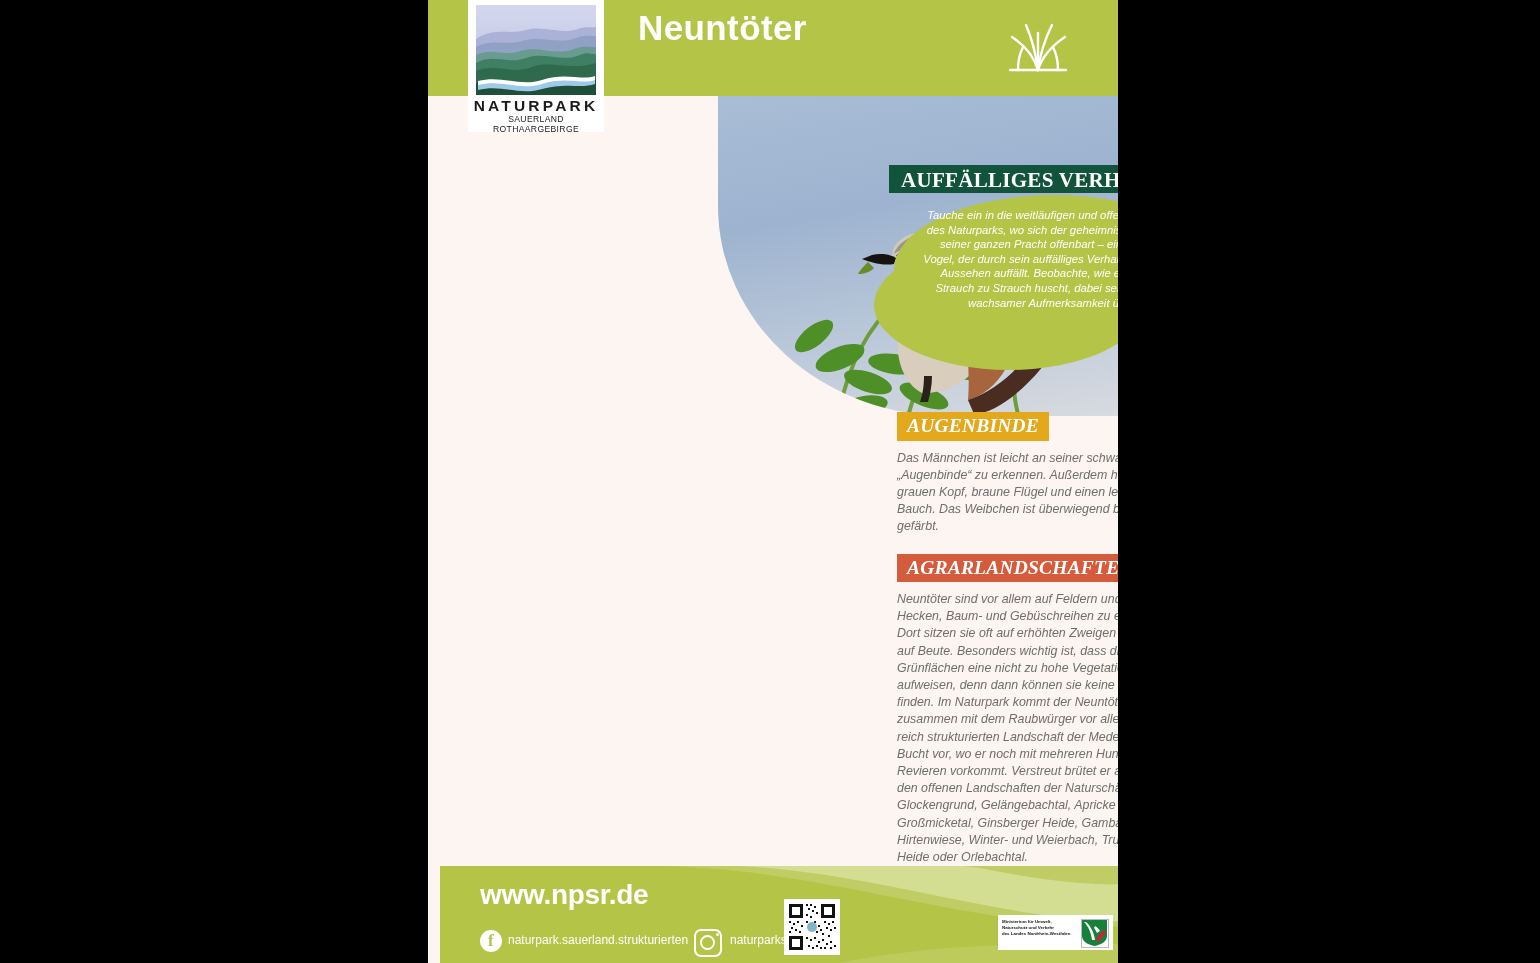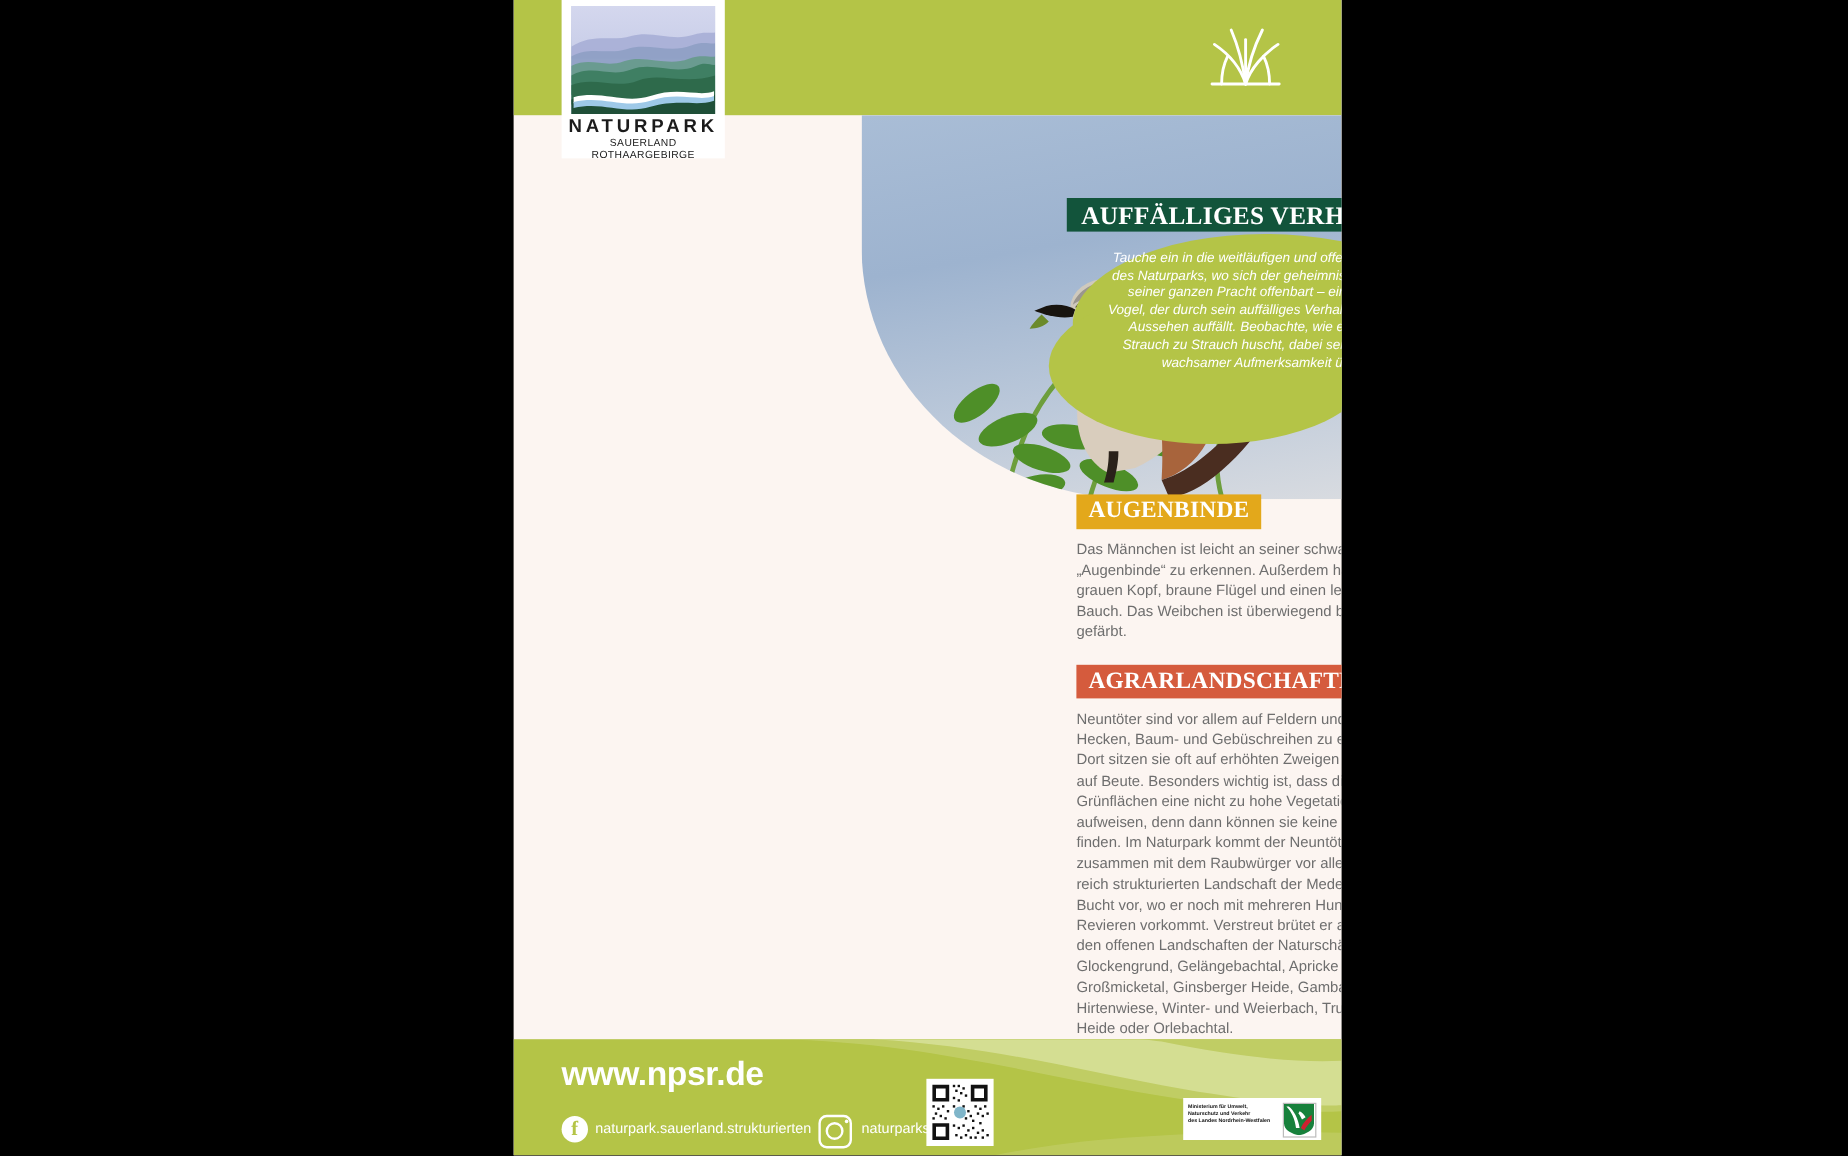--- a/index.html
+++ b/index.html
@@ -35,24 +35,24 @@
   .banner-text{position:absolute;left:12px;top:3px;color:#fff;font-weight:bold;font-size:21px;letter-spacing:.3px;font-family:"Liberation Serif",serif;}
 
   
   .col-left{position:absolute;left:469px;top:412px;width:292px;}
 
   .tag{display:inline-block;padding:4px 10px 5px 10px;color:#fff;font-weight:bold;font-size:19.5px;font-family:"Liberation Serif",serif;letter-spacing:.2px;line-height:1;}
   .tag.yellow{background:#E3A81B;}
   .tag.red{background:#D55B3D;}
 
   .body-text{color:#6e6e6e;font-size:12.4px;line-height:17.2px;margin-top:9px;}
-  .sec{margin-bottom:18px;}
-
-  
-  .footer{position:absolute;left:0;top:866px;width:690px;height:97px;background:#B4C447;overflow:hidden;}
+  .sec{margin-bottom:18px;font-style:italic;}
+
+  
+  .footer{position:absolute;left:12px;top:866px;width:690px;height:97px;background:#B4C447;overflow:hidden;}
   .url{position:absolute;left:40px;top:13px;color:#fff;font-size:28px;font-weight:bold;letter-spacing:-.3px;}
   .fb-icon{position:absolute;left:40px;top:64px;width:22px;height:22px;border-radius:50%;background:#fff;}
   .fb-icon span{position:absolute;left:8px;top:1px;color:#B4C447;font-weight:bold;font-size:17px;font-family:"Liberation Serif",serif;}
   .fb-label{position:absolute;left:68px;top:67px;color:#fff;font-size:12px;}
   .ig-icon{position:absolute;left:254px;top:63px;width:24px;height:24px;border:2.5px solid #fff;border-radius:7px;}
   .ig-icon .ring{position:absolute;left:4px;top:4px;width:11px;height:11px;border:2.2px solid #fff;border-radius:50%;}
   .ig-icon .dot{position:absolute;right:1.5px;top:1.5px;width:3px;height:3px;border-radius:50%;background:#fff;}
   .ig-label{position:absolute;left:290px;top:67px;color:#fff;font-size:12px;}
   .qr{position:absolute;left:344px;top:33px;width:56px;height:56px;background:#fff;padding:3px;box-sizing:border-box;}
   .ministry{position:absolute;left:558px;top:49px;width:115px;height:35px;background:#fff;}
@@ -91,20 +91,21 @@
           <path d="M0,66 C20,58 36,70 56,62 C74,55 94,66 120,58 L120,82 L0,82 Z" fill="#2e6a4b"></path>
           <path d="M0,78 C22,70 44,84 66,77 C88,70 104,80 120,74 L120,90 L0,90 Z" fill="#1f4f38"></path>
           <path d="M2,76 C26,70 44,82 66,75 C90,67 106,76 119,71 L119,76 C104,81 90,73 66,80 C44,87 26,75 2,81 Z" fill="#ffffff"></path>
           <path d="M2,80 C26,74 44,86 66,79 C90,71 106,80 119,75 L119,79 C104,84 90,77 66,84 C44,91 26,79 2,85 Z" fill="#9ec9e8"></path>
         </svg>
       </div>
       <div class="logo-word">NATURPARK</div>
       <div class="logo-sub">SAUERLAND ROTHAARGEBIRGE</div>
     </div>
 
+    <div class="title">Neuntöter</div>
 
     <svg class="grass-icon" viewBox="0 0 76 55">
       <g stroke="#ffffff" stroke-width="2.4" fill="none" stroke-linecap="round">
         <path d="M38,53 C36,38 32,22 26,8"></path>
         <path d="M38,53 C40,38 45,22 52,8"></path>
         <path d="M38,53 C34,40 24,28 12,20"></path>
         <path d="M38,53 C42,40 53,28 65,20"></path>
         <path d="M38,53 L38,16"></path>
         <path d="M10,53 L66,53"></path>
         <path d="M18,53 C18,44 20,36 23,30"></path>

